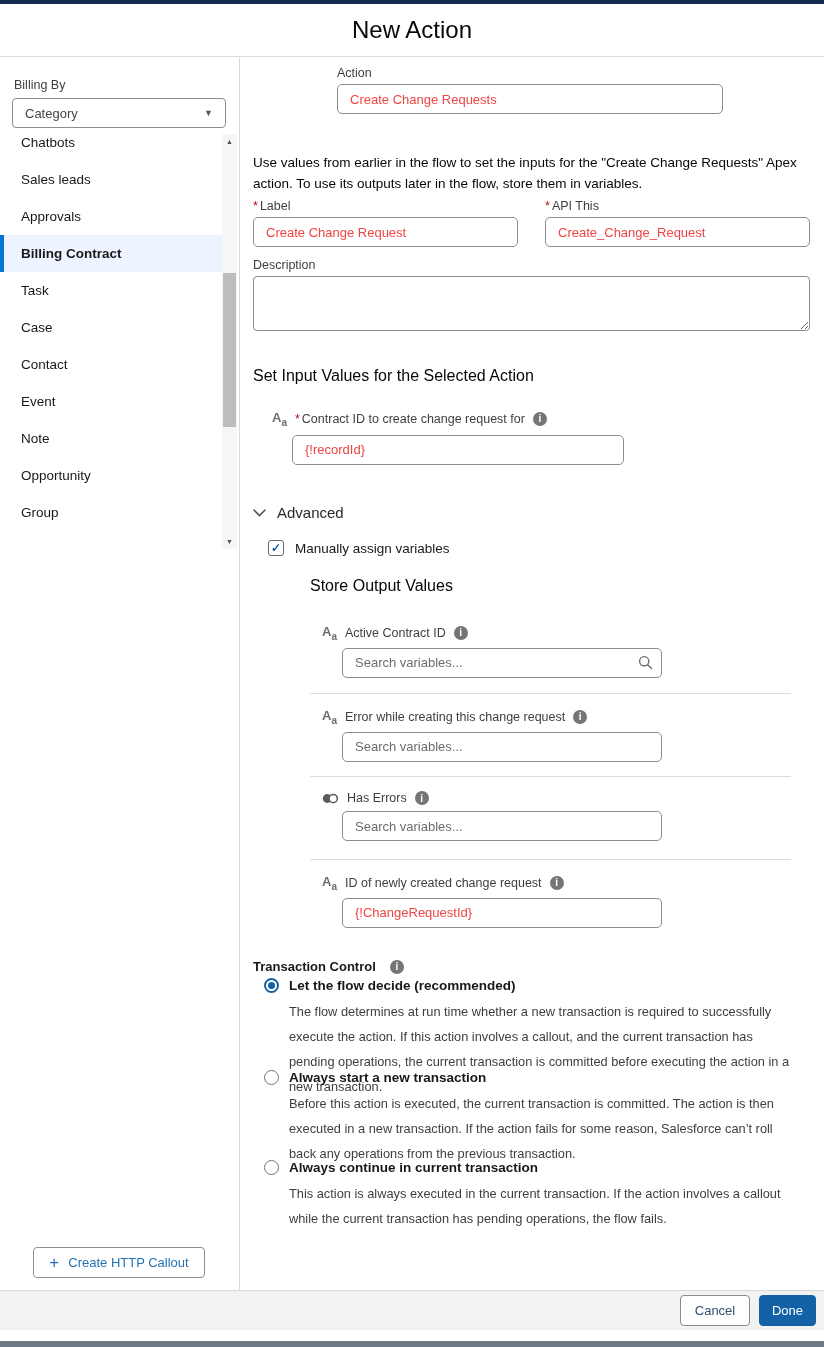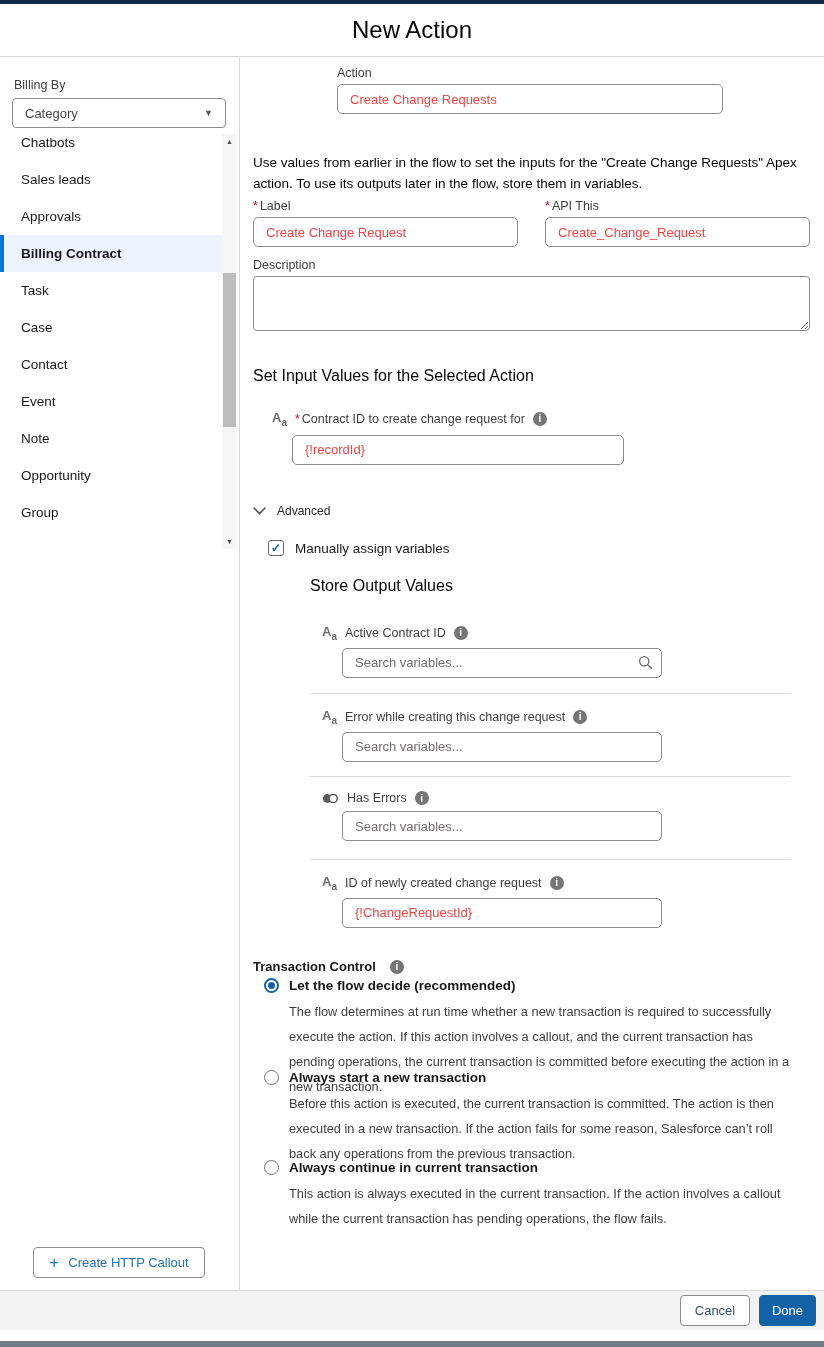--- a/index.html
+++ b/index.html
@@ -64,21 +64,21 @@
   .h-setinput { top:309px; left:12px; }
   .icon-aa { color:#706e6b; font-size:13px; font-weight:700; flex:0 0 auto; }
   .icon-aa sub { font-size:10px; }
   .info-icon { width:14px; height:14px; border-radius:50%; background:#757575; color:#fff;
     font-size:10px; font-weight:bold; display:inline-flex; align-items:center;
     justify-content:center; flex:0 0 auto; }
   .lab-row { display:flex; align-items:center; gap:8px; }
   .contract-block { top:352px; left:31px; width:340px; }
   .contract-block .tinput { margin-top:7px; margin-left:20px; width:332px; }
   .advanced-row { top:446px; left:12px; display:flex; align-items:center; gap:11px;
-    font-size:12px; color:#2b2826; cursor:pointer; }
+    font-size:15px; color:#2b2826; cursor:pointer; }
   .chev svg { display:block; }
   .check-row { top:482px; left:27px; display:flex; align-items:center; gap:11px; cursor:pointer; }
   .checkbox { width:16px; height:16px; border:1px solid #667; border-radius:3px; background:#fff;
     display:flex; align-items:center; justify-content:center; color:#0b5fad;
     font-size:12px; font-weight:bold; }
   .check-label { font-size:13.5px; color:#181818; }
   .h-store { top:519px; left:69px; }
   .out-block { left:81px; width:420px; }
   .out-block .lab-row { font-size:12.5px; }
   .out-label { font-size:12.5px; color:#3e3e3c; }

